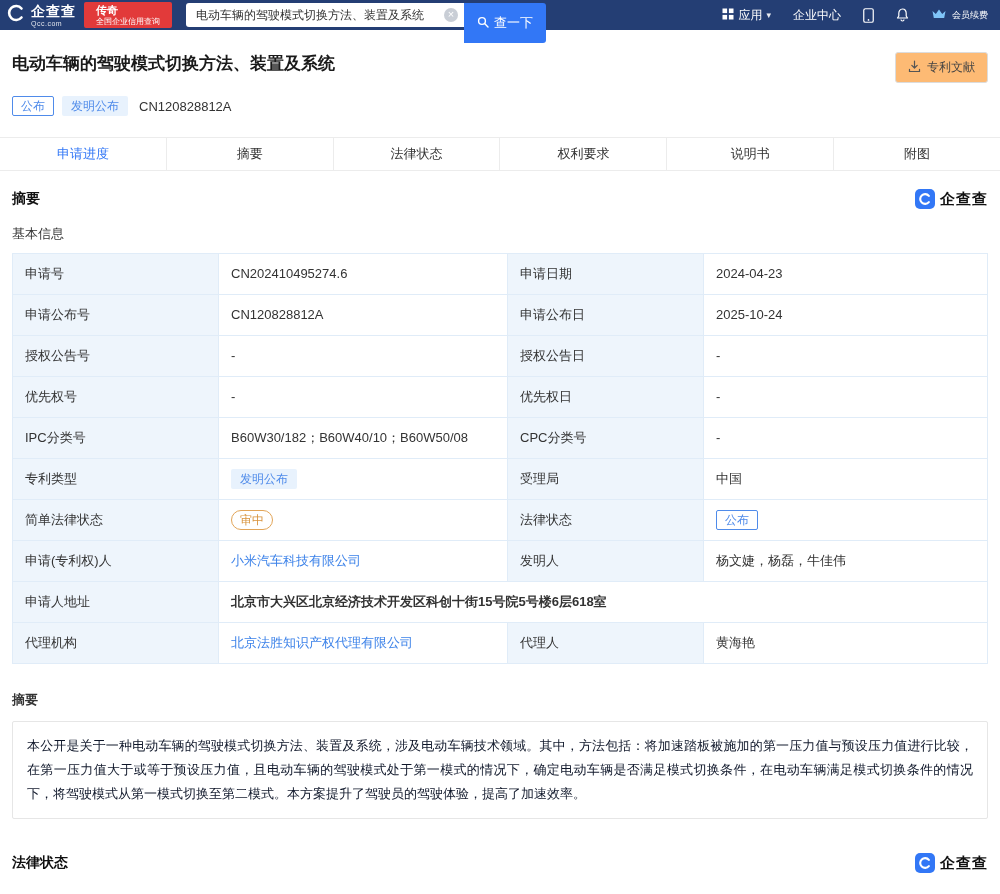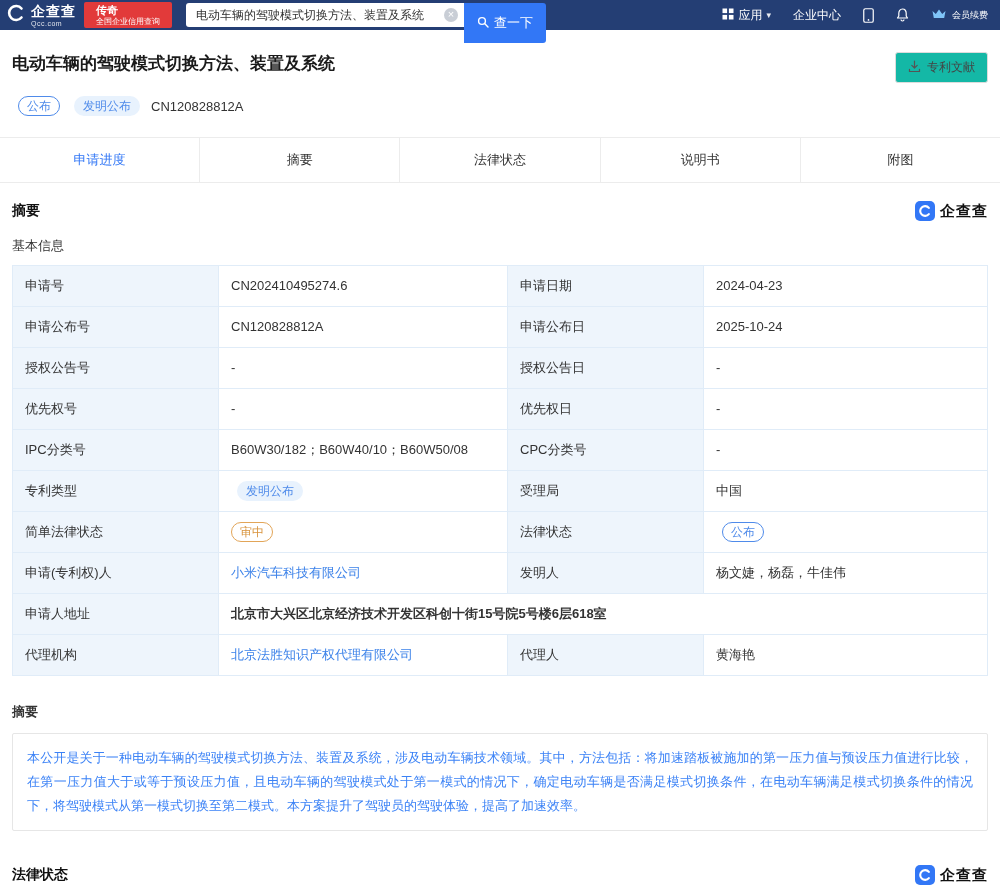--- a/index.html
+++ b/index.html
@@ -23,30 +23,30 @@
   .topnav{margin-left:auto;display:flex;align-items:center;gap:22px;color:#fff;font-size:12px;padding-right:6px;}
   .nav-item{display:flex;align-items:center;gap:4px;cursor:pointer;white-space:nowrap;justify-content:flex-end;}
   .caret{font-size:9px;opacity:.9;}
   .member{gap:5px;}
   .member-text{display:flex;flex-direction:row;font-size:9px;line-height:1.2;color:#fff;}
 
   
   .content{padding:0 12px;}
   .title-row{display:flex;align-items:flex-start;justify-content:space-between;margin-top:22px;}
   h1{font-size:17px;color:#1a1a1a;font-weight:bold;}
-  .doc-btn{display:flex;align-items:center;gap:6px;border:1px solid #dcdcdc;background:#14b8a6;border-radius:3px;padding:6px 12px;font-size:12px;color:#444;cursor:pointer;font-family:inherit;}
+  .doc-btn{display:flex;align-items:center;gap:6px;border:1px solid #dcdcdc;background:#fdba74;border-radius:3px;padding:6px 12px;font-size:12px;color:#444;cursor:pointer;font-family:inherit;}
   .tag-row{display:flex;align-items:center;gap:8px;margin-top:13px;}
-  .tag{font-size:12px;border-radius:10px;line-height:1.35;display:inline-block;margin-left:6px;}
+  .tag{font-size:12px;border-radius:2px;line-height:1.35;display:inline-block;}
   .outline-blue{border:1px solid var(--tagblue,#4f8bea);color:var(--tagblue,#4f8bea);padding:1px 8px;background:#fff;}
   .fill-blue{background:var(--tagbg,#e8f2fd);color:var(--tagblue,#4f8bea);padding:2px 9px;}
   .tag-orange{border:1px solid #e2a558;color:var(--orange,#d8933c);padding:1px 8px;font-size:12px;border-radius:10px;background:#fff;display:inline-block;line-height:1.35;}
   .patent-no{font-size:13px;color:#333;margin-left:3px;}
 
   
-  .tabs{display:flex;margin-top:21px;border-top:1px solid #ececec;border-bottom:1px solid #ececec;height:46px;background:#fff;}
+  .tabs{display:flex;margin-top:21px;border-top:1px solid #ececec;border-bottom:1px solid #ececec;height:34px;background:#fff;}
   .tab{flex:1;display:flex;align-items:center;justify-content:center;font-size:13px;color:#333;cursor:pointer;border-left:1px solid #ececec;}
   .tab:first-child{border-left:none;}
   .tab.active{color:var(--primary,#3277f6);}
 
   
   .sec-head{display:flex;align-items:center;justify-content:space-between;margin-top:18px;}
   .sec-head h2{font-size:14px;color:#111;font-weight:bold;}
   .sec-head.legal{margin-top:34px;}
   .brand{display:flex;align-items:center;gap:5px;}
   .brand-icon{width:20px;height:20px;border-radius:5px;background:var(--primary,#3277f6);display:flex;align-items:center;justify-content:center;}
@@ -58,21 +58,21 @@
   .tbl{border:1px solid var(--tborder,#e0ecf8);margin-top:2px;}
   .trow{display:grid;grid-template-columns:205px 289px 196px 1fr;}
   .trow + .trow{border-top:1px solid var(--tborder,#e0ecf8);}
   .cell{min-height:40px;display:flex;align-items:center;padding:8px 12px;font-size:13px;line-height:1.45;background:#fff;}
   .cell + .cell{border-left:1px solid var(--tborder,#e0ecf8);}
   .lbl{background:var(--lblbg,#eef5fc);color:#333;}
   .span3{grid-column:2/5;font-weight:bold;}
   .link{color:var(--link,#3c82e9);cursor:pointer;}
 
   
-  .abstract-box{border:1px solid #e6e6e6;border-radius:2px;padding:12px 14px;font-size:13px;line-height:1.85;color:#3b82f6;margin-top:12px;text-align:justify;}
+  .abstract-box{border:1px solid #e6e6e6;border-radius:2px;padding:12px 14px;font-size:13px;line-height:1.85;color:#0f172a;margin-top:12px;text-align:justify;}
 
   
   .timeline{margin:22px 0 30px;}
   .tl-item{position:relative;padding-left:50px;}
   .tl-date{font-size:13px;color:#333;}
 </style>
 </head>
 <body>
 
 <header class="topbar">
@@ -165,20 +165,21 @@
     <span class="tag outline-blue">公布</span>
     <span class="tag fill-blue">发明公布</span>
     <span class="patent-no">CN120828812A</span>
   </div>
 </div>
 
 <div class="tabs">
   <div class="tab active">申请进度</div>
   <div class="tab">摘要</div>
   <div class="tab">法律状态</div>
+  <div class="tab">权利要求</div>
   <div class="tab">说明书</div>
   <div class="tab">附图</div>
 </div>
 
 <div class="content">
   <div class="sec-head">
     <h2>摘要</h2>
     <div class="brand">
       <span class="brand-icon">
         <svg width="14" height="14" viewBox="0 0 20 20">

